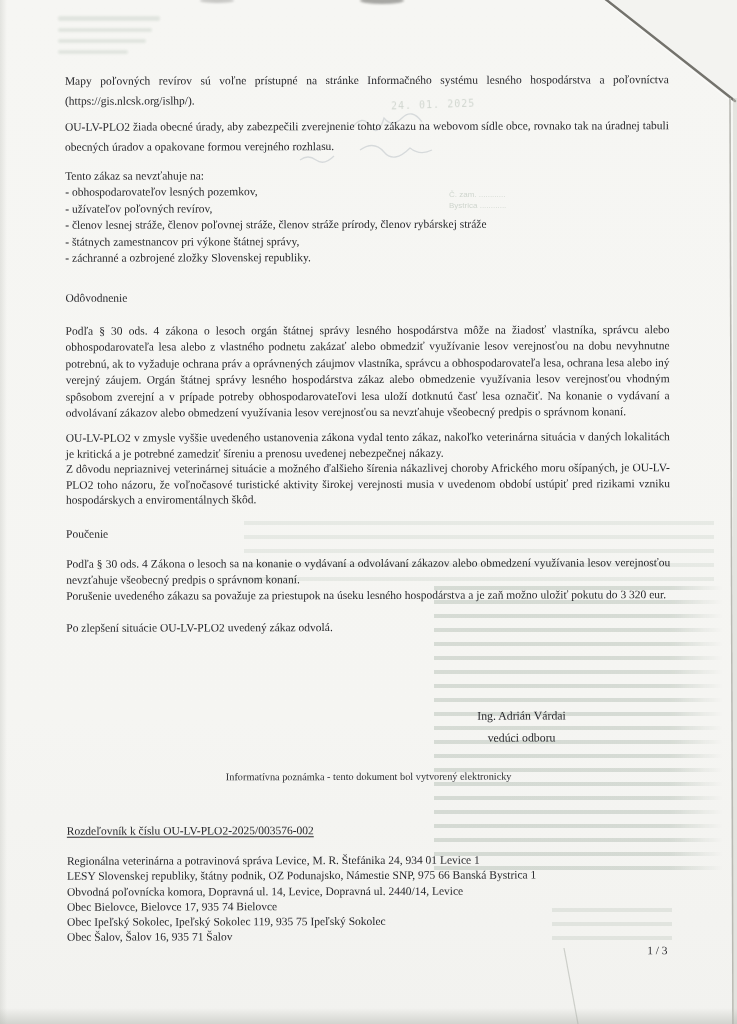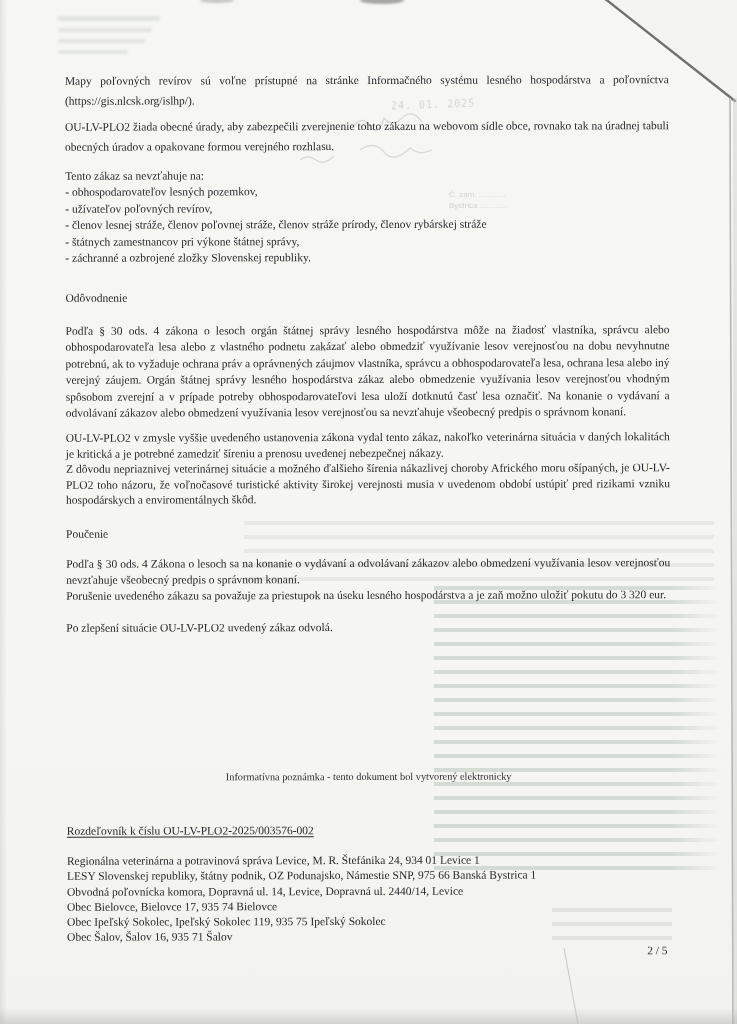--- a/index.html
+++ b/index.html
@@ -121,35 +121,39 @@
     <div class="block just lh155" style="top:461px;">Z dôvodu nepriaznivej veterinárnej situácie a možného ďalšieho šírenia nákazlivej choroby Afrického moru ošípaných, je OU-LV-PLO2 toho názoru, že voľnočasové turistické aktivity širokej verejnosti musia v uvedenom období ustúpiť pred rizikami vzniku hospodárskych a enviromentálnych škôd.</div>
 
     <div class="block heading" style="top:527px;">Poučenie</div>
 
     <div class="block just lh160" style="top:555px;">Podľa § 30 ods. 4 Zákona o lesoch sa na konanie o vydávaní a odvolávaní zákazov alebo obmedzení využívania lesov verejnosťou nevzťahuje všeobecný predpis o správnom konaní.</div>
 
     <div class="block just lh160" style="top:587px;">Porušenie uvedeného zákazu sa považuje za priestupok na úseku lesného hospodárstva a je zaň možno uložiť pokutu do 3 320 eur.</div>
 
     <div class="block lh160" style="top:619px;">Po zlepšení situácie OU-LV-PLO2 uvedený zákaz odvolá.</div>
 
+    <div class="sig-block">
+      <div>Ing. Adrián Várdai</div>
+      <div>vedúci odboru</div>
+    </div>
 
     <div class="note-line">Informatívna poznámka - tento dokument bol vytvorený elektronicky</div>
 
     <div class="dist-heading">Rozdeľovník k číslu OU-LV-PLO2-2025/003576-002</div>
 
     <div class="dist-list">
       <div>Regionálna veterinárna a potravinová správa Levice, M. R. Štefánika 24, 934 01 Levice 1</div>
       <div>LESY Slovenskej republiky, štátny podnik, OZ Podunajsko, Námestie SNP, 975 66 Banská Bystrica 1</div>
       <div>Obvodná poľovnícka komora, Dopravná ul. 14, Levice, Dopravná ul. 2440/14, Levice</div>
       <div>Obec Bielovce, Bielovce 17, 935 74 Bielovce</div>
       <div>Obec Ipeľský Sokolec, Ipeľský Sokolec 119, 935 75 Ipeľský Sokolec</div>
       <div>Obec Šalov, Šalov 16, 935 71 Šalov</div>
     </div>
 
-    <div class="page-num">2 / 5</div>
+    <div class="page-num">1 / 3</div>
   </div>
 
   <svg class="artifact-svg" viewBox="0 0 737 1024">
     <polygon points="604,-2 739,-2 739,106" fill="#f3f3f0"></polygon>
     <line x1="604" y1="-2" x2="735" y2="101" stroke="#73726c" stroke-width="2.4" stroke-linecap="round"></line>
     <line x1="606" y1="2" x2="733" y2="103" stroke="rgba(255,255,255,0.55)" stroke-width="1"></line>
     <line x1="730" y1="98" x2="733" y2="1024" stroke="#b8b8b2" stroke-width="1.6"></line>
     <rect x="733" y="98" width="4" height="926" fill="rgba(208,208,202,0.45)"></rect>
     <line x1="564" y1="948" x2="578" y2="1024" stroke="rgba(198,200,194,0.85)" stroke-width="1.2"></line>
   </svg>

